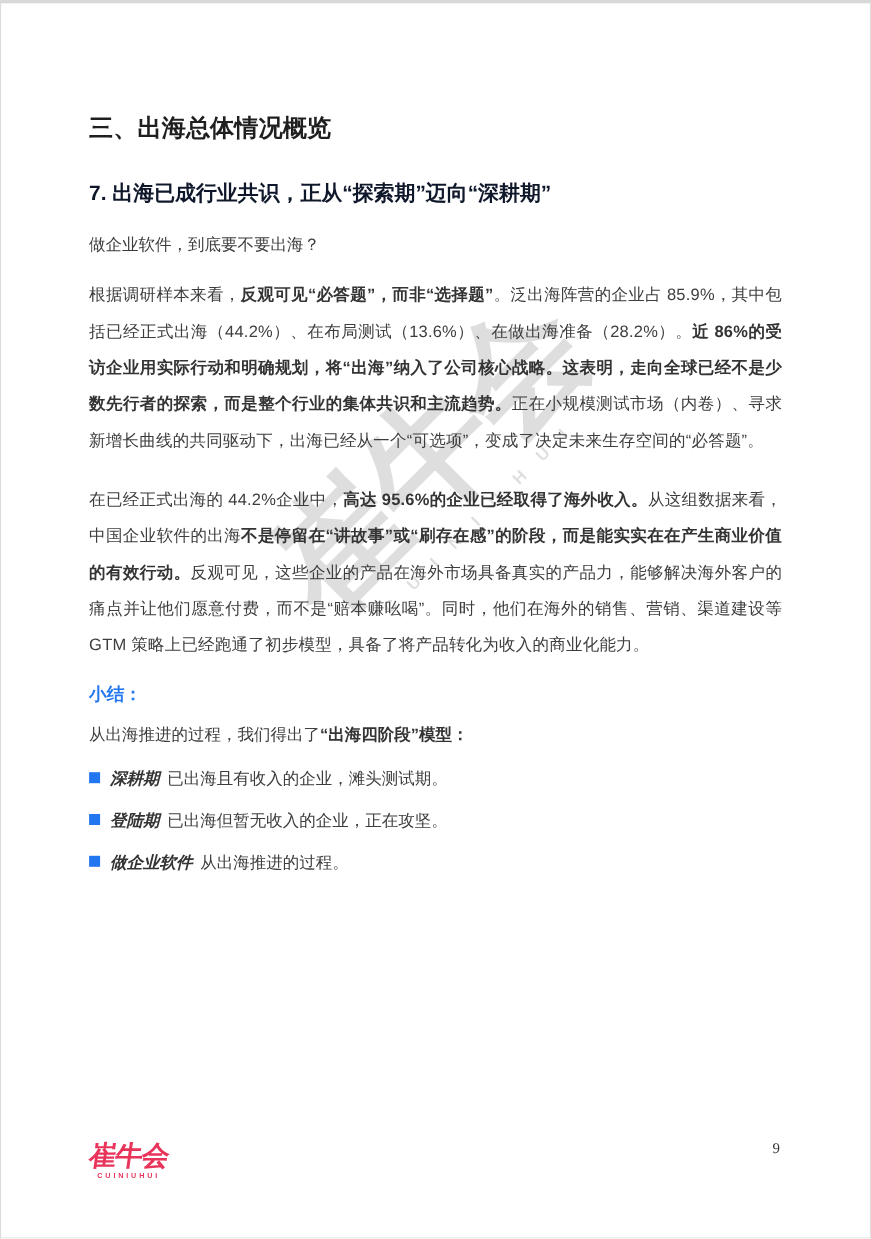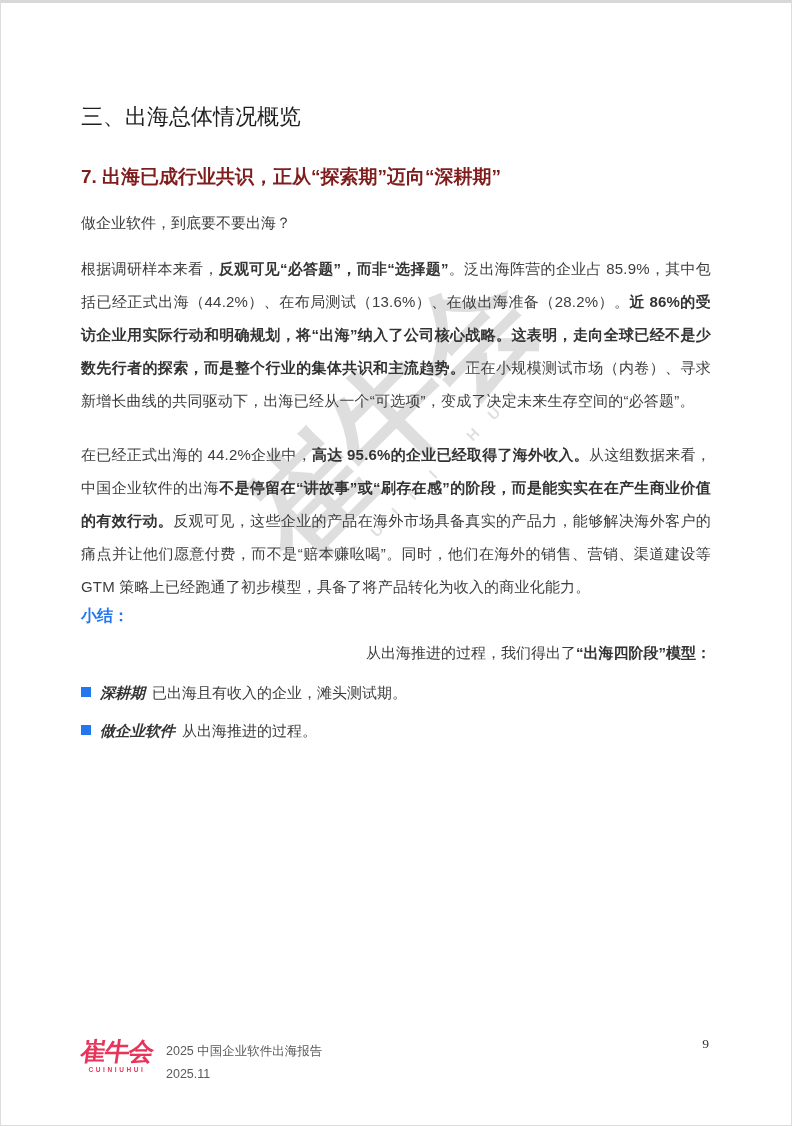--- a/index.html
+++ b/index.html
@@ -10,35 +10,35 @@
     background:#ffffff;
     border:1px solid #dcdcdc;
     border-top:3px solid #d8d8d8;
     overflow:hidden;
     font-family:"Liberation Sans","DejaVu Sans",sans-serif;
     color:#3d3d3d;
   }
   .content{position:absolute;inset:0;padding:0 80px;z-index:1;}
   .h1{
     margin:100px 0 0;
-    font-size:22px;line-height:1.3;font-weight:400;color:#1f1f1f;
+    font-size:22px;line-height:1.3;font-weight:700;color:#1f1f1f;
   }
   .h2{
     margin:33px 0 0;
-    font-size:19px;line-height:1.3;font-weight:700;color:#7f1d1d;
+    font-size:19px;line-height:1.3;font-weight:700;color:#0f172a;
   }
   .intro{margin:21px 0 16px;font-size:15px;line-height:26px;}
   .para{margin:8px 0 0;font-size:15px;line-height:33px;text-align:justify;letter-spacing:.2px;}
   .para.p2{margin-top:21px;}
   .b{font-weight:700;color:#343434;}
   .h3{
-    margin:2px 0 0;
+    margin:18px 0 0;
     font-size:16px;line-height:1.4;font-weight:700;color:#2277f0;
   }
-  .sintro{margin:12px 0 0;font-size:15px;line-height:26px;text-align:right;}
+  .sintro{margin:12px 0 0;font-size:15px;line-height:26px;}
   .bullet{margin:16px 0 0;font-size:15px;line-height:22px;}
   .bullet .sq{
     display:inline-block;width:10px;height:10px;background:#2277f0;
     margin-right:9px;vertical-align:1px;
   }
   .bullet .term{font-weight:700;color:#343434;margin-right:7px;font-style:italic;}
   
   .watermark{
     position:absolute;left:215px;top:350px;width:360px;z-index:0;
     transform:rotate(-45deg);transform-origin:50% 50%;
@@ -97,31 +97,30 @@
     <p class="para p2"><span>在已经正式出海的 44.2%企业中，</span><span class="b">高达 95.6%的企业已经取得了海外收入。</span><span>从这组数据来看，中国企业软件的出海</span><span class="b">不是停留在“讲故事”或“刷存在感”的阶段，而是能实实在在产生商业价值的有效行动。</span><span>反观可见，这些企业的产品在海外市场具备真实的产品力，能够解决海外客户的痛点并让他们愿意付费，而不是“赔本赚吆喝”。同时，他们在海外的销售、营销、渠道建设等 GTM 策略上已经跑通了初步模型，具备了将产品转化为收入的商业化能力。</span></p>
 
     <h3 class="h3">小结：</h3>
 
     <p class="sintro"><span>从出海推进的过程，我们得出了</span><span class="b">“出海四阶段”模型：</span></p>
 
     <div class="bullet">
       <span class="sq"></span><span class="term">深耕期</span><span class="desc">已出海且有收入的企业，滩头测试期。</span>
     </div>
     <div class="bullet">
+      <span class="sq"></span><span class="term">登陆期</span><span class="desc">已出海但暂无收入的企业，正在攻坚。</span>
+    </div>
+    <div class="bullet">
       <span class="sq"></span><span class="term">做企业软件</span><span class="desc">从出海推进的过程。</span>
     </div>
 
   </div>
 
   <div class="footer">
     <div class="logo">
       <span class="logo-zh">崔牛会</span>
       <span class="logo-en">CUINIUHUI</span>
     </div>
-    <div class="footer-meta">
-      <div>2025 中国企业软件出海报告</div>
-      <div>2025.11</div>
-    </div>
   </div>
 
   <div class="page-number">9</div>
 
 </div>
 
 </body></html>

